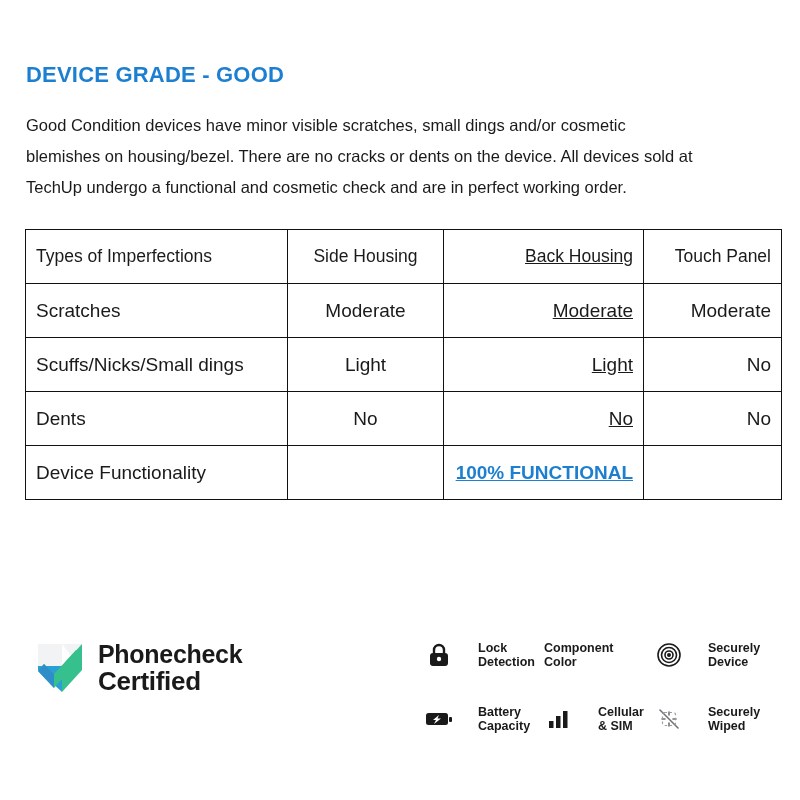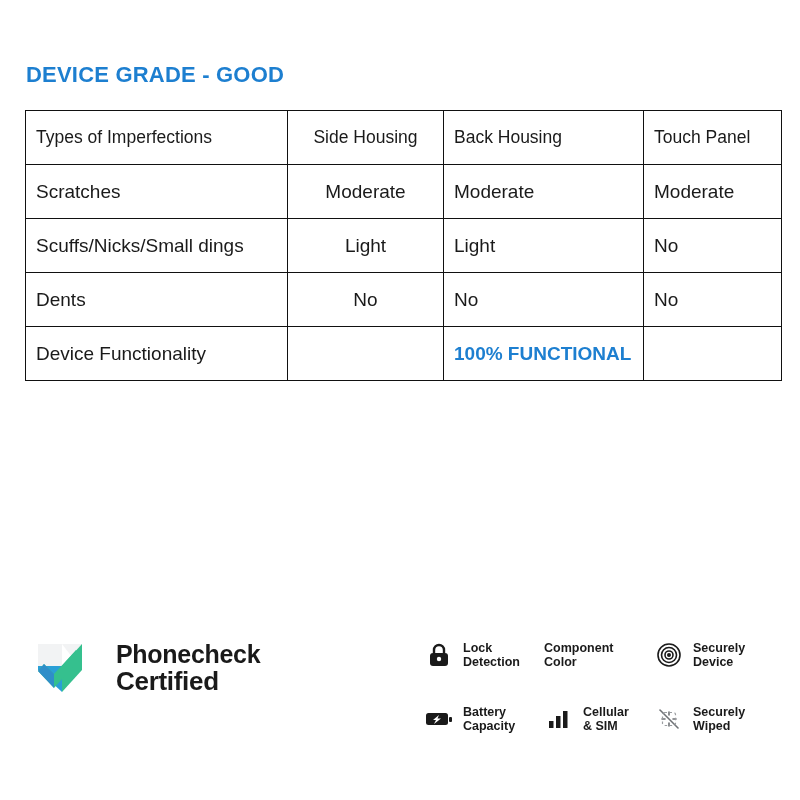--- a/index.html
+++ b/index.html
@@ -47,22 +47,22 @@
     font-size: 19px;
     padding: 0 10px;
     box-sizing: border-box;
   }
   td.col-type {
     width: 262px;
     text-align: left;
     padding-left: 14px;
   }
   td.col-side  { width: 156px; text-align: center; }
-  td.col-back  { width: 200px; text-align: left; }
-  td.col-touch { width: 138px; text-align: left; }
+  td.col-back  { width: 200px; text-align: right; text-decoration: underline; }
+  td.col-touch { width: 138px; text-align: right; }
   tr.header-row td {
     font-size: 17.5px;
   }
   .functional {
     color: #1d7fd0;
     font-weight: bold;
     font-size: 16px;
   }
   
   .footer {
@@ -71,21 +71,21 @@
     right: 24px;
     bottom: 44px;
     height: 130px;
   }
   .phonecheck {
     position: absolute;
     left: 8px;
     top: 14px;
     display: flex;
     align-items: center;
-    gap: 28px;
+    gap: 10px;
   }
   .pc-mark {
     position: relative;
     width: 56px;
     height: 56px;
   }
   .pc-text {
     font-size: 25px;
     font-weight: bold;
     line-height: 27px;
@@ -105,21 +105,21 @@
     display: grid;
     grid-template-columns: 120px 110px 140px;
     grid-template-rows: 58px 58px;
     column-gap: 0px;
     row-gap: 6px;
     align-items: center;
   }
   .badge {
     display: flex;
     align-items: center;
-    gap: 9px;
+    gap: 24px;
   }
   .badge .b-ico {
     width: 30px;
     height: 30px;
     flex: 0 0 30px;
     display: flex;
     align-items: center;
     justify-content: center;
   }
   .badge .b-label {
@@ -129,20 +129,21 @@
     color: #1a1a1a;
   }
 </style>
 </head>
 <body>
 
 <div class="page">
 
   <h1 class="grade-title">DEVICE GRADE - GOOD</h1>
 
+  <p class="intro">Good Condition devices have minor visible scratches, small dings and/or cosmetic blemishes on housing/bezel. There are no cracks or dents on the device. All devices sold at TechUp undergo a functional and cosmetic check and are in perfect working order.</p>
 
   <table class="grade-table">
     <tbody>
       <tr class="header-row">
         <td class="col-type">Types of Imperfections</td>
         <td class="col-side">Side Housing</td>
         <td class="col-back">Back Housing</td>
         <td class="col-touch">Touch Panel</td>
       </tr>
       <tr>

